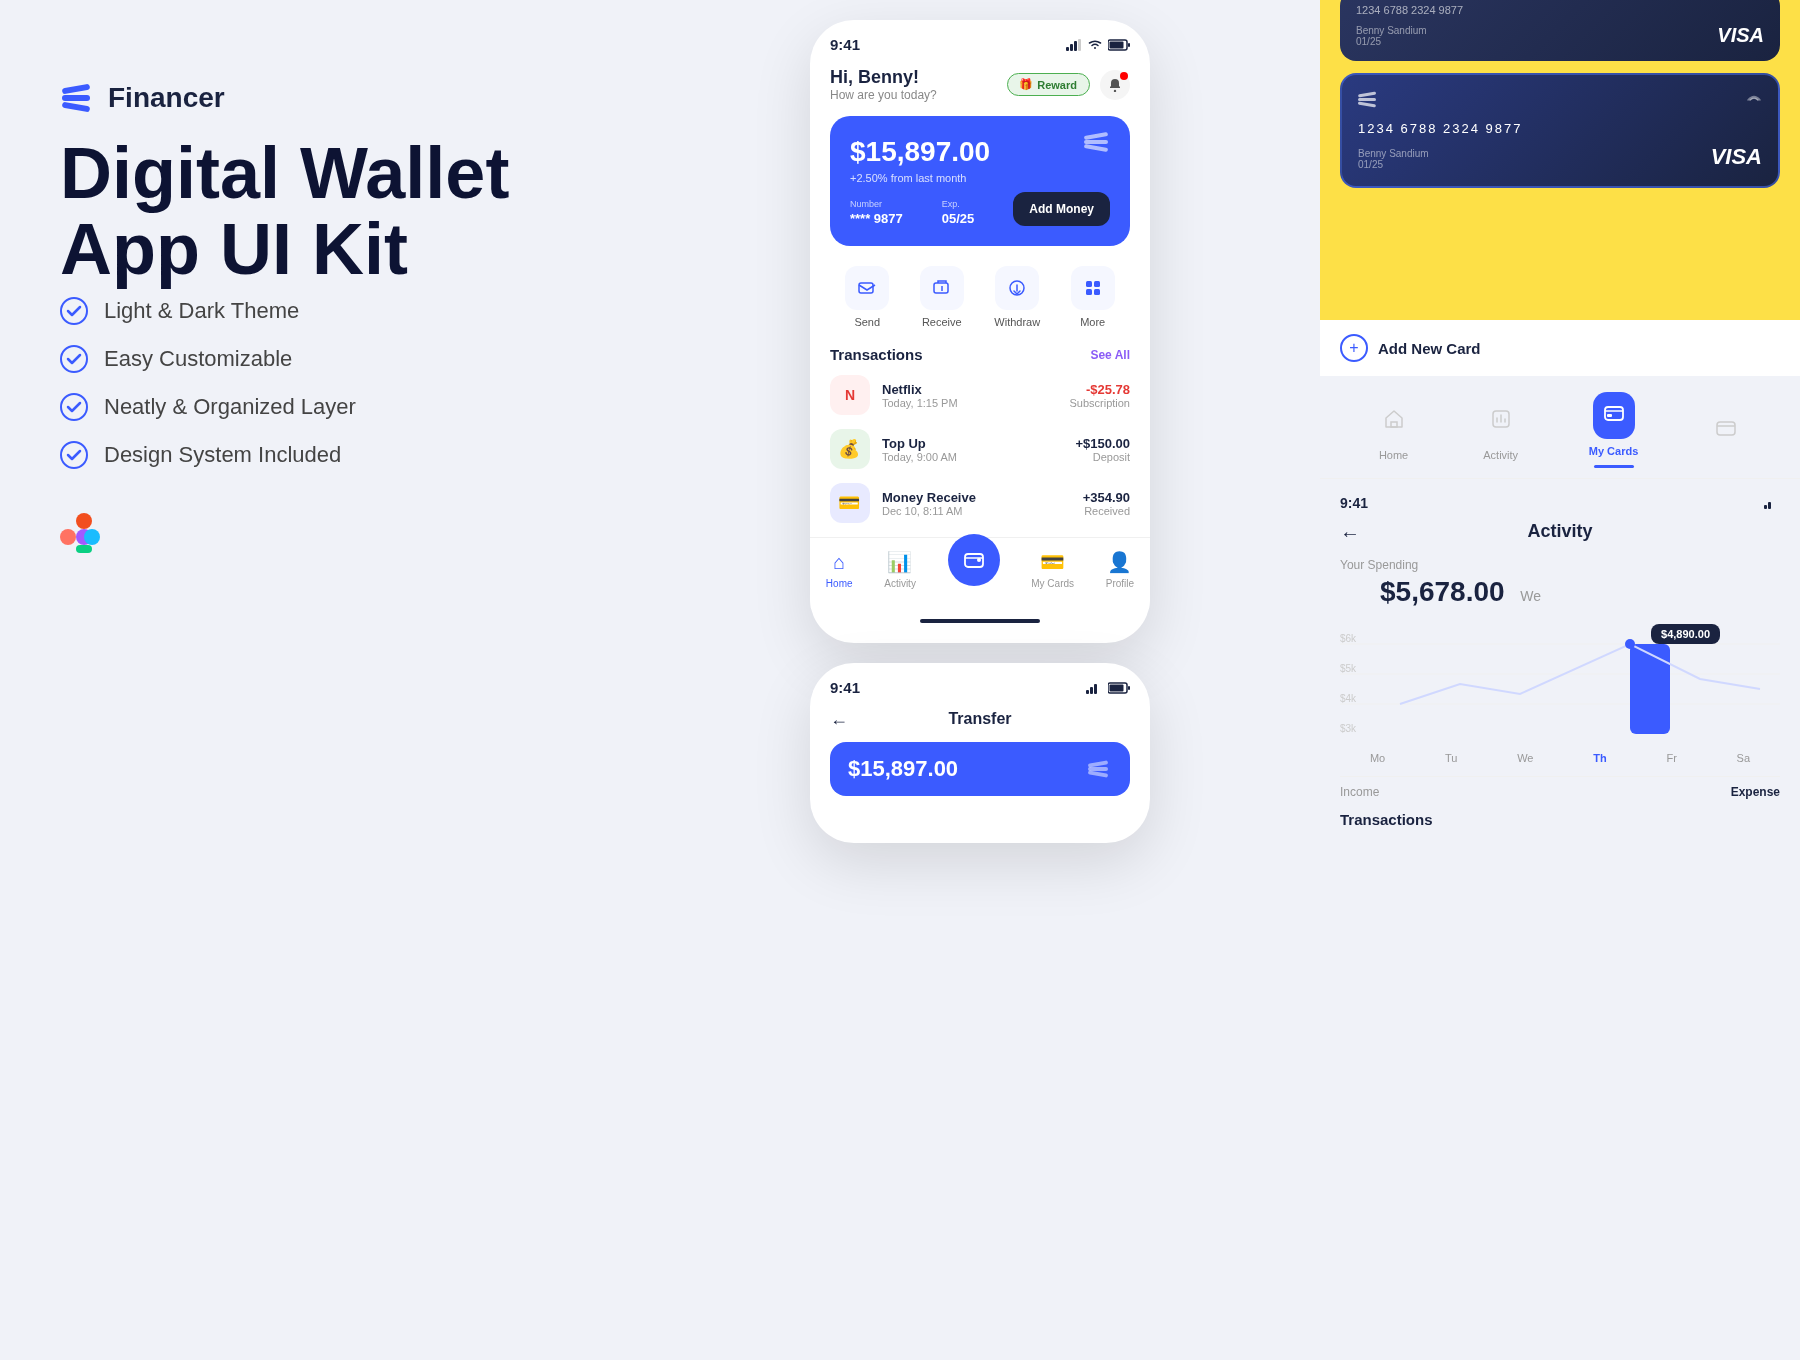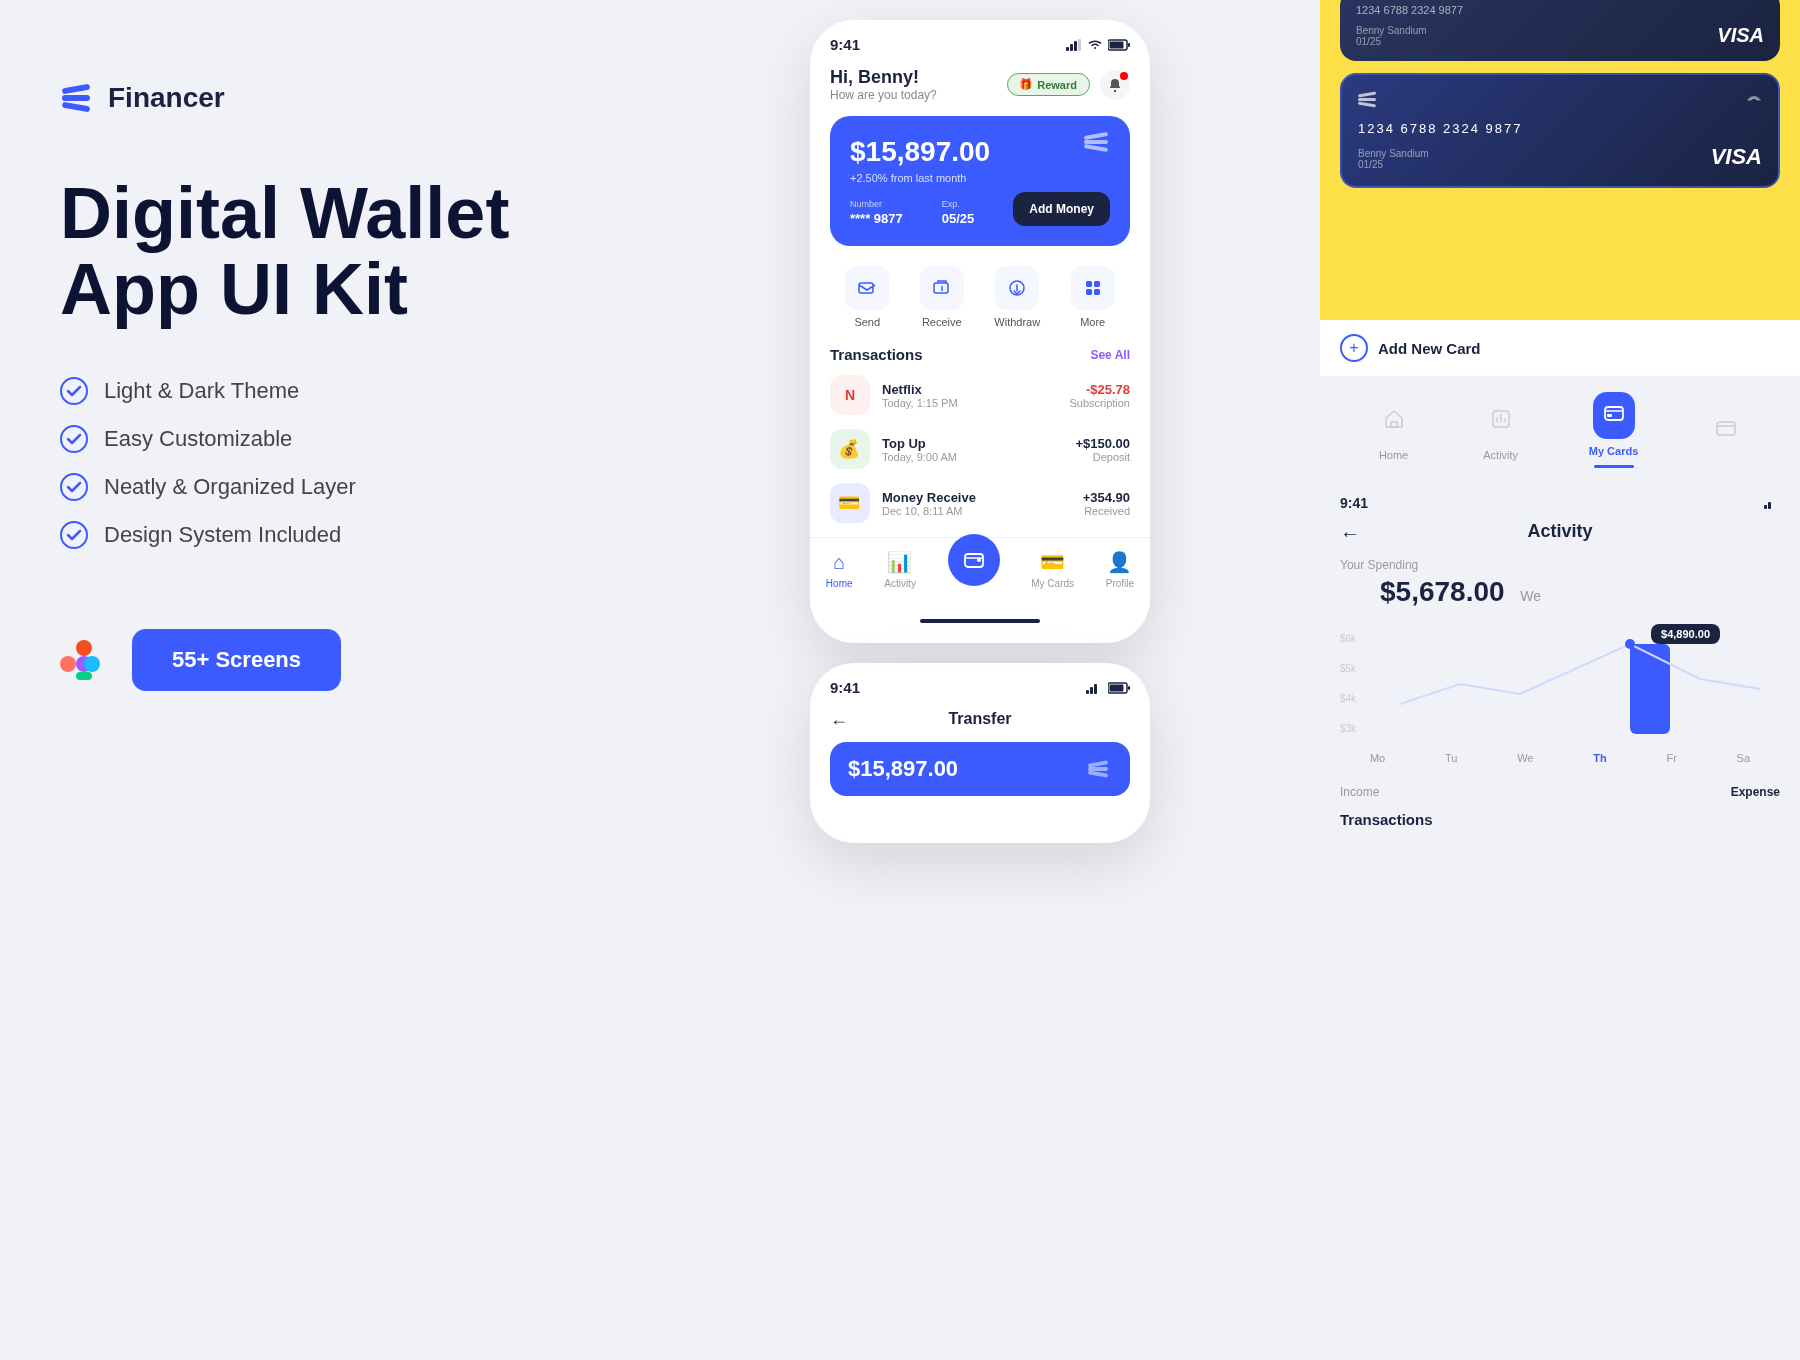--- a/index.html
+++ b/index.html
@@ -11,21 +11,20 @@
       overflow: hidden;
       display: flex;
     }
 
     
     .left-panel {
       width: 640px;
       padding: 80px 60px;
       display: flex;
       flex-direction: column;
-      gap: 40px;
     }
 
     .logo-area {
       display: flex;
       align-items: center;
       gap: 12px;
     }
 
     .logo-icon {
       width: 36px;
@@ -725,21 +724,20 @@
 
   <div class="bottom-bar">
 
     <svg class="figma-icon" viewBox="0 0 48 48">
       <rect x="16" y="4" width="16" height="16" rx="8" fill="#F24E1E"></rect>
       <rect x="16" y="20" width="16" height="16" rx="8" fill="#A259FF"></rect>
       <rect x="16" y="36" width="16" height="8" rx="4" fill="#0ACF83"></rect>
       <rect x="0" y="20" width="16" height="16" rx="8" fill="#FF7262"></rect>
       <circle cx="32" cy="28" r="8" fill="#1ABCFE"></circle>
     </svg>
-    <button class="screens-btn">55+ Screens</button>
   </div>
 </div>
 
 <div class="middle-section">
 
   <div class="phone-mockup">
     <div class="phone-screen">
 
       <div class="phone-status-bar">
         <span class="status-time">9:41</span>

